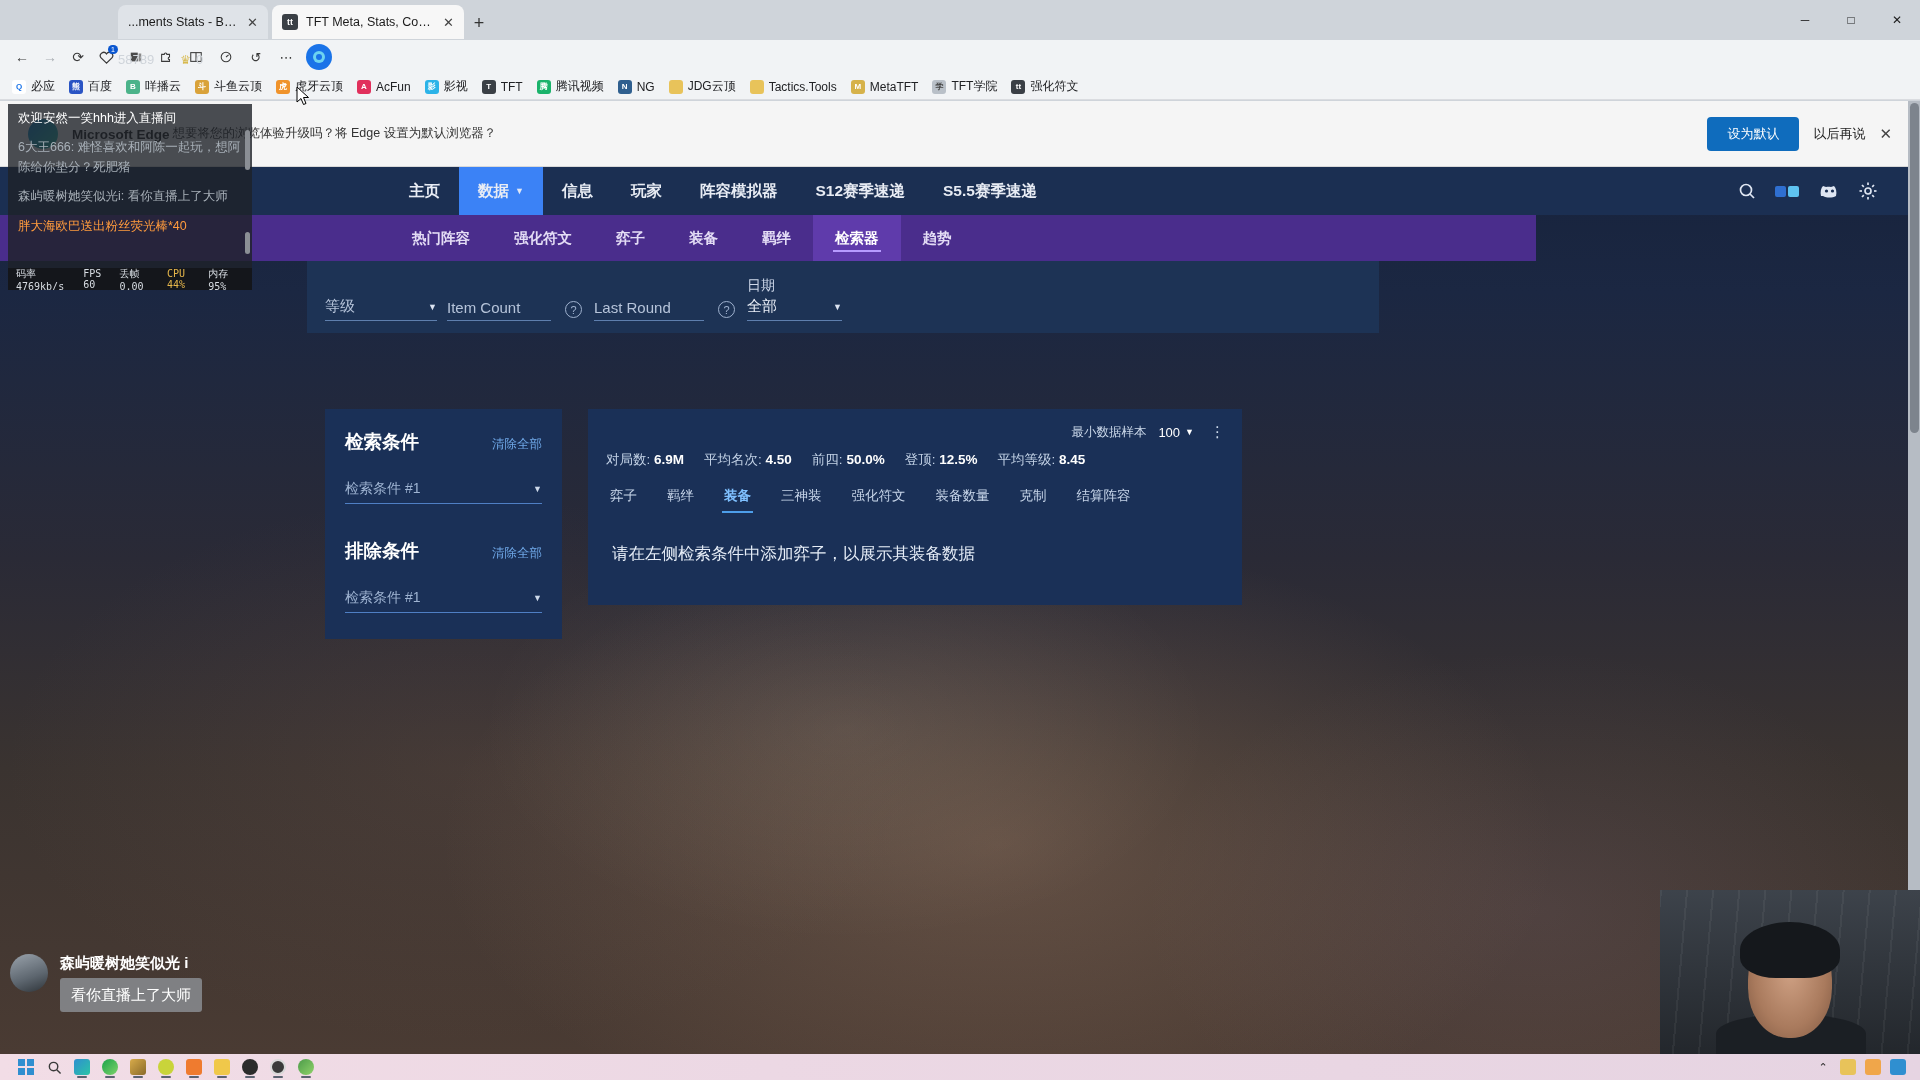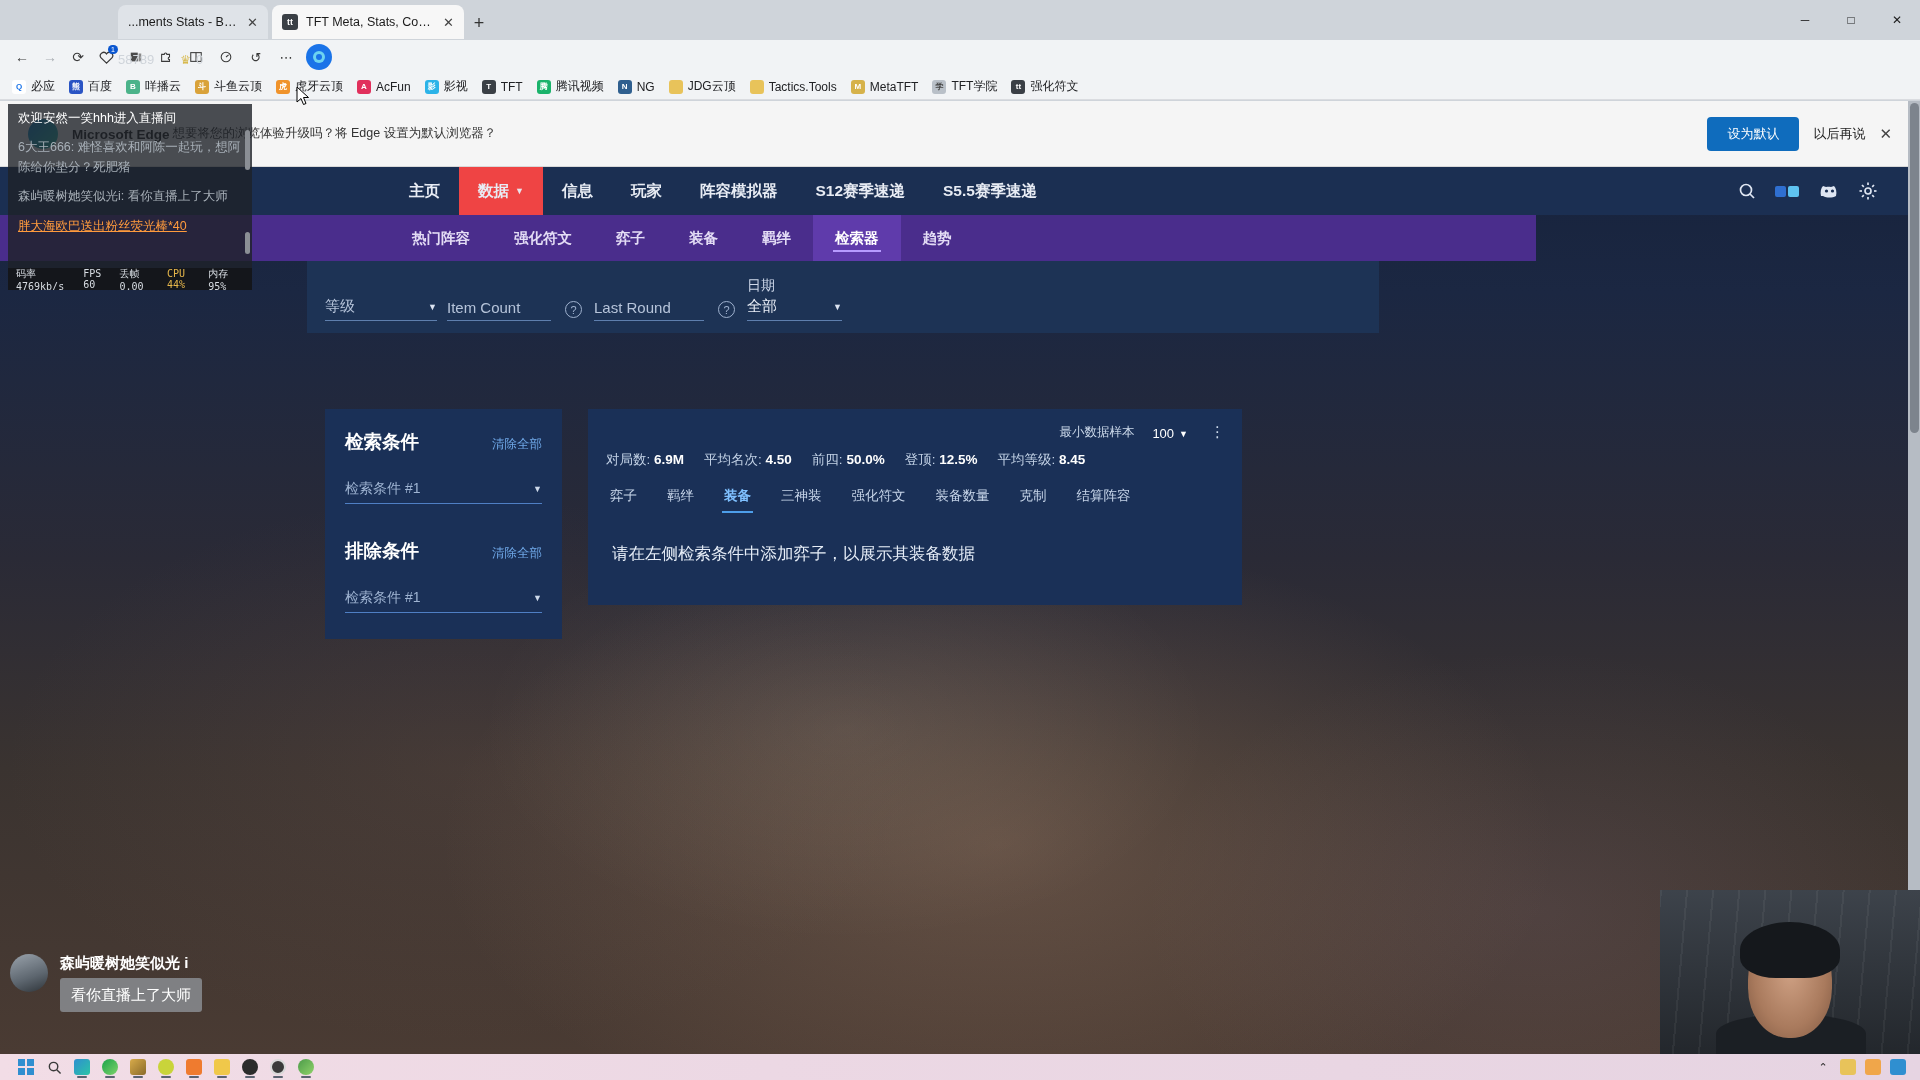--- a/index.html
+++ b/index.html
@@ -83,21 +83,21 @@
   .btn-primary { background: #0f6cbd; color: #fff; font-size: 13px; padding: 8px 20px;
     border-radius: 4px; cursor: pointer; border: none; }
   .btn-link { color: #1b1b1b; font-size: 13px; cursor: pointer; }
   .ep-close { font-size: 15px; color: #444; cursor: pointer; }
 
   .topnav { position: absolute; left: 0; top: 66px; width: 1920px; height: 48px;
     background: #1b2f52; display: flex; align-items: stretch; }
   .topnav-inner { display: flex; align-items: stretch; margin-left: 390px; }
   .nav-item { display: flex; align-items: center; gap: 6px; padding: 0 19px;
     font-size: 15.5px; color: #e8ecf4; cursor: pointer; font-weight: 600; white-space: nowrap; }
-  .nav-item.active { background: #ef4444; }
+  .nav-item.active { background: #3b82f6; }
   .nav-caret { font-size: 9px; opacity: .95; }
   .topnav-right { margin-left: auto; display: flex; align-items: center; gap: 18px; padding-right: 42px; }
   .tn-ico { color: #dfe6f2; font-size: 18px; cursor: pointer; display: flex; align-items: center; }
 
   .subnav { position: absolute; left: 0; top: 114px; width: 1536px; height: 46px;
     background: #4a2d8c; display: flex; align-items: stretch; }
   .subnav-inner { display: flex; align-items: stretch; margin-left: 390px; }
   .sub-item { position: relative; display: flex; align-items: center; padding: 0 22px;
     font-size: 14.5px; color: #e3dcf5; cursor: pointer; font-weight: 600; white-space: nowrap; }
   .sub-item.active { background: #5f3bab; color: #fff; }
@@ -122,21 +122,21 @@
   .lp-head { display: flex; align-items: baseline; justify-content: space-between; margin-bottom: 26px; }
   .lp-title { font-size: 18.5px; color: #fff; font-weight: bold; }
   .lp-clear { font-size: 12.5px; color: #6fa8e8; cursor: pointer; }
   .lp-sel { display: flex; align-items: center; justify-content: space-between;
     border-bottom: 1.5px solid #4f7fc4; padding-bottom: 5px; color: #9fb4d2; font-size: 14px; cursor: pointer; }
   .lp-sel .cv { font-size: 9px; color: #cdd9ea; }
   .lp-gap { height: 34px; }
 
   
   .rpanel { position: absolute; left: 588px; top: 308px; width: 654px; background: #1a3057; }
-  .rp-top { display: flex; align-items: flex-end; justify-content: flex-end; padding: 14px 16px 4px 16px; gap: 18px; }
+  .rp-top { display: flex; align-items: center; justify-content: flex-end; padding: 14px 16px 4px 16px; gap: 12px; }
   .rp-minlabel { font-size: 12.5px; color: #cddaeb; }
   .rp-minval { font-size: 13px; color: #fff; display: flex; align-items: center; gap: 5px; cursor: pointer; }
   .rp-kebab { color: #cddaeb; font-size: 15px; cursor: pointer; letter-spacing: 1px; padding-left: 4px; }
   .rp-stats { display: flex; gap: 20px; padding: 6px 18px 10px 18px; font-size: 13.5px; color: #c3d2e6; }
   .rp-stats b { color: #fff; }
   .rp-controls { display: flex; align-items: center; padding: 4px 18px 10px 18px; gap: 16px; }
   .searchbox { flex: 0 0 172px; display: flex; align-items: center; gap: 8px;
     border-bottom: 1px solid #4f7fc4; padding-bottom: 5px; }
   .searchbox .s-ico { color: #b9c7dc; font-size: 13px; }
   .searchbox .s-ph { color: #a9bad2; font-size: 14px; }
@@ -160,21 +160,21 @@
   .stat-text { font-family: "DejaVu Sans", sans-serif; font-weight: bold; color: #fff;
     -webkit-text-stroke: 3px #000; paint-order: stroke fill; font-size: 32px; line-height: 1.0; }
   .stat-l1 { position: absolute; left: 2px; top: 0px; }
   .stat-l2 { position: absolute; left: 2px; top: 42px; font-size: 28px; }
 
   .danmu-panel { position: absolute; left: 8px; top: 104px; width: 244px; height: 186px;
     background: rgba(30,34,40,0.80); z-index: 55; overflow: hidden; }
   .dm-row { font-size: 12.5px; line-height: 1.55; padding: 5px 10px; color: #e8e8e8; }
   .dm-white { color: #ffffff; }
   .dm-grey { color: #a8b0b8; }
-  .dm-orange { color: #ff9b3d; text-decoration: underline; }
+  .dm-orange { color: #ff9b3d; }
   .dm-scroll { position: absolute; right: 2px; top: 26px; width: 5px; height: 40px;
     background: #8b8f95; border-radius: 3px; }
   .dm-scroll2 { position: absolute; right: 2px; top: 128px; width: 5px; height: 22px;
     background: #8b8f95; border-radius: 3px; }
   .dm-stats { position: absolute; left: 0; bottom: 0; width: 244px; height: 22px;
     background: rgba(20,22,26,0.92); color: #d8dde3; font-size: 10px;
     display: flex; align-items: center; gap: 7px; padding: 0 8px; font-family: "DejaVu Sans Mono", monospace; }
   .dm-stats .hl { color: #e8b84b; }
   .counters { position: absolute; left: 118px; top: 52px; z-index: 58; display: flex; gap: 26px;
     font-size: 13px; color: #cfd4da; align-items: center; }

